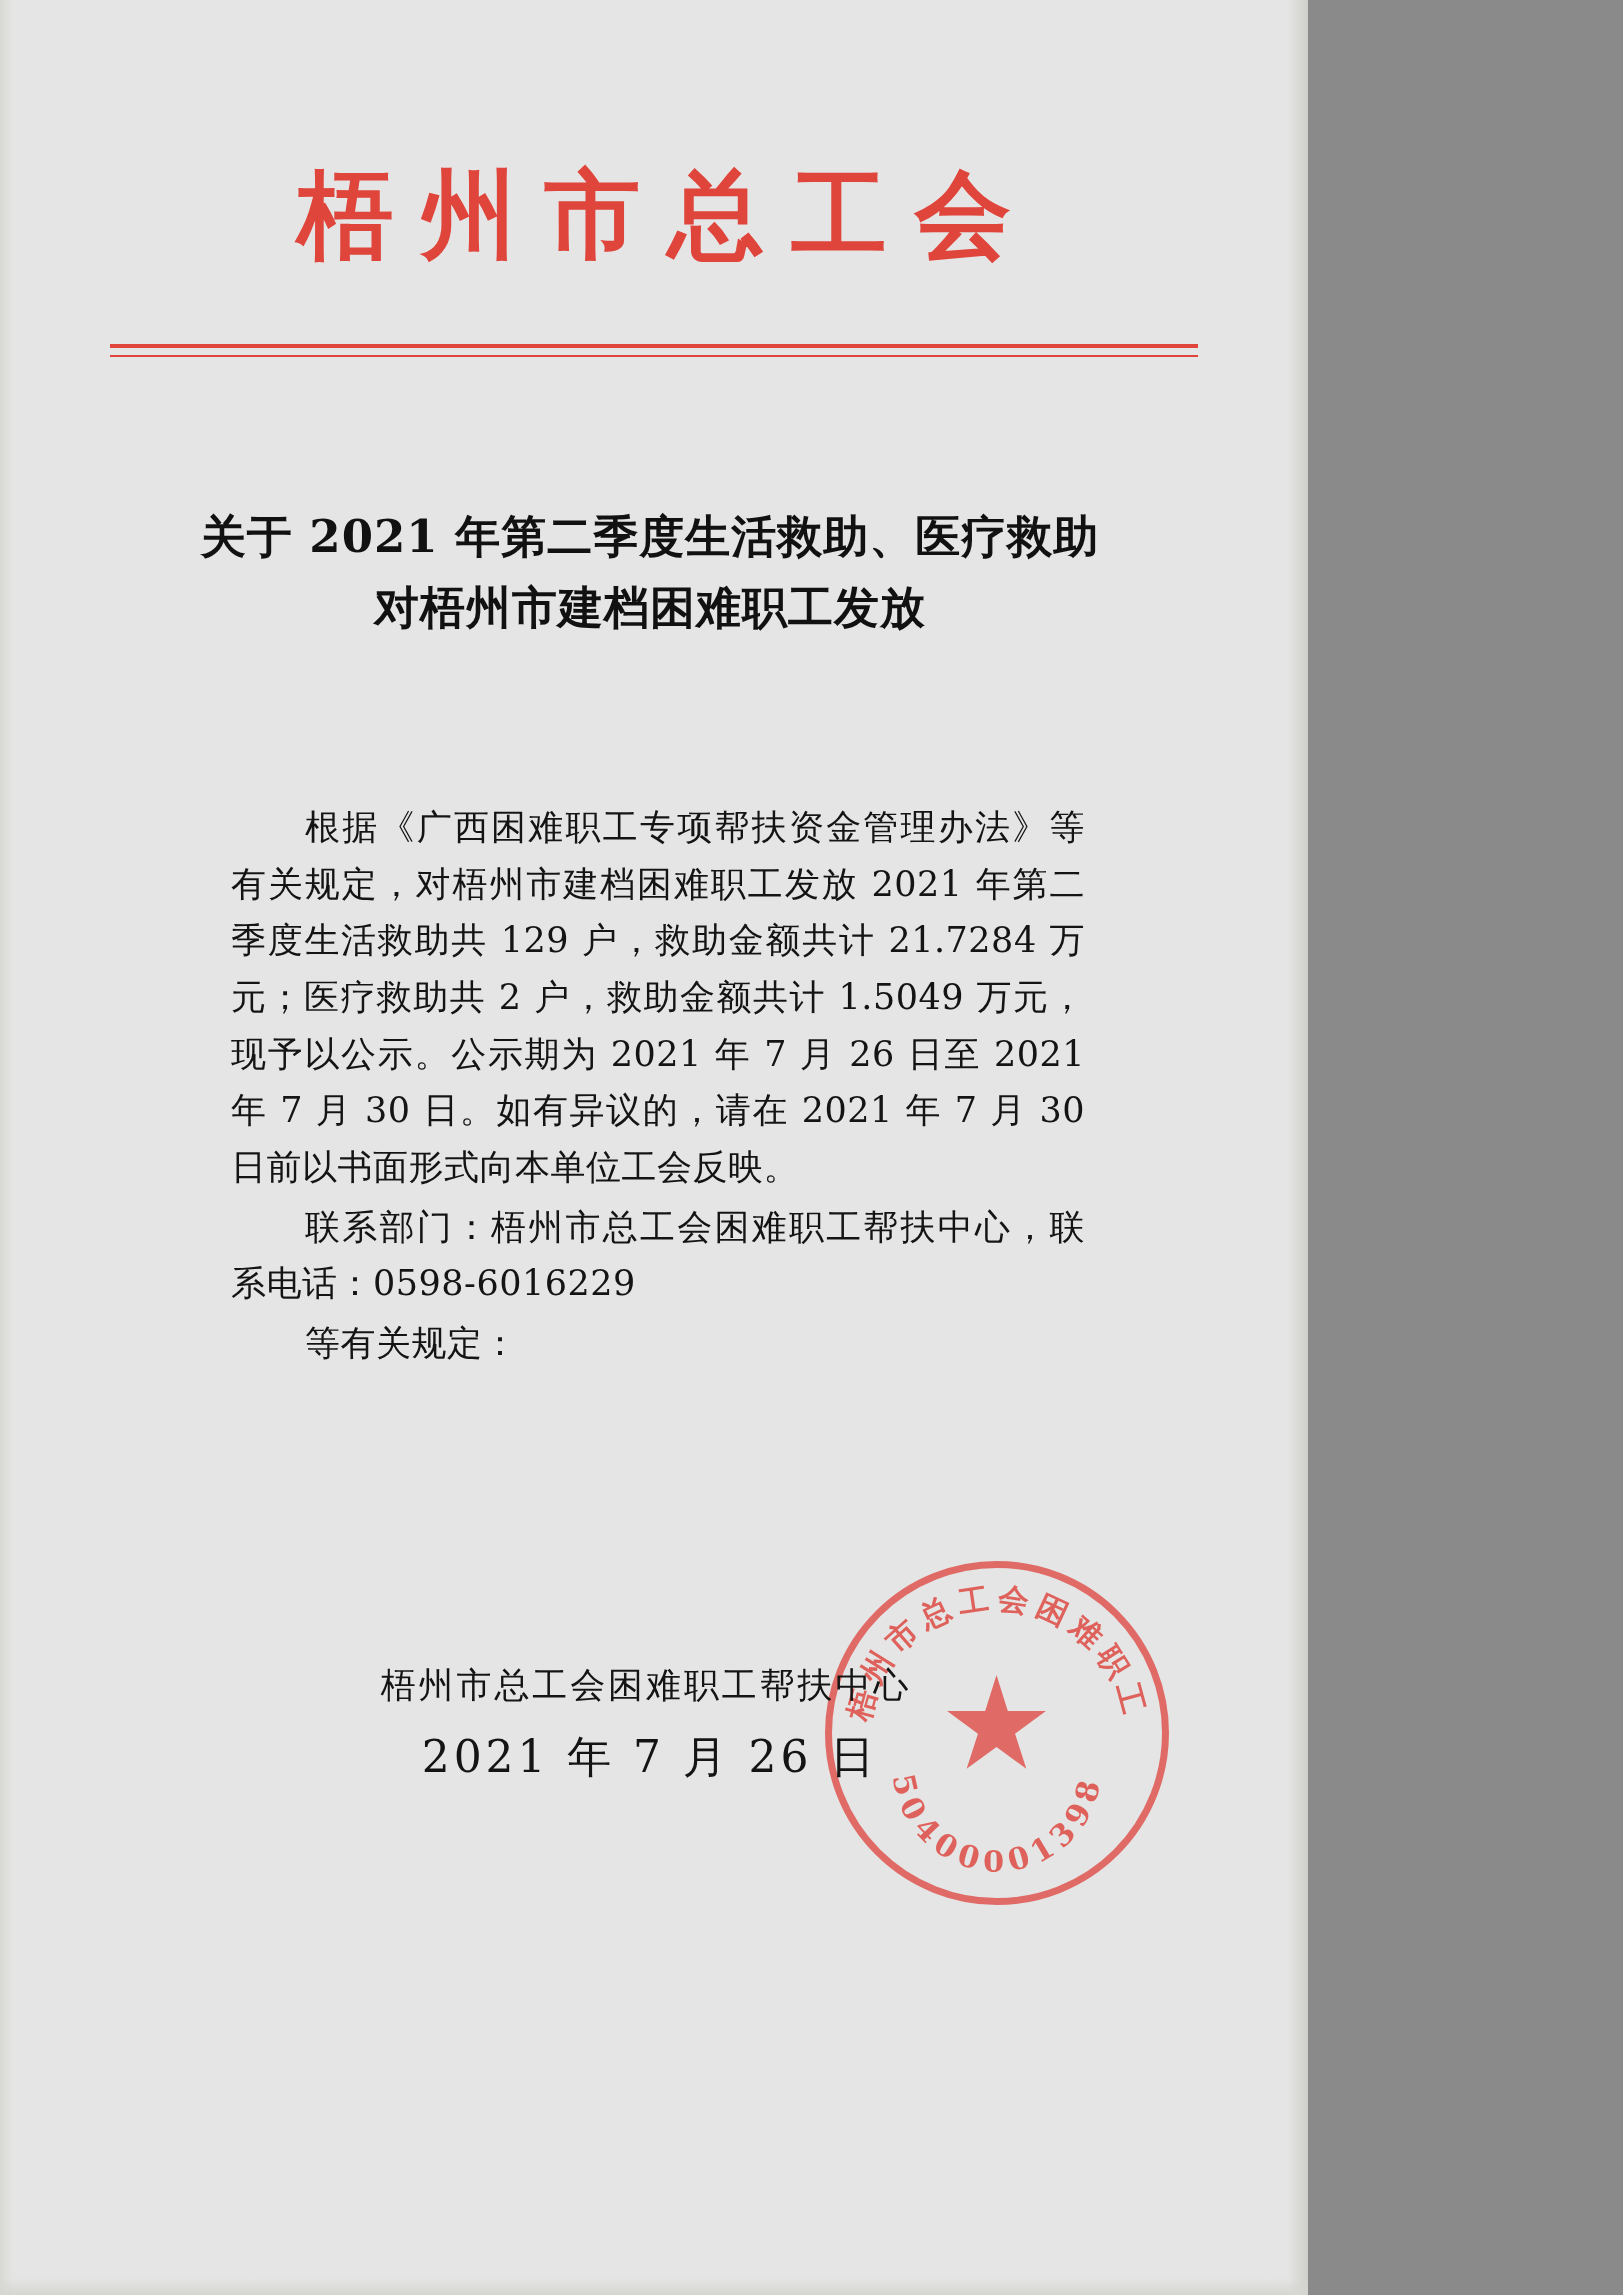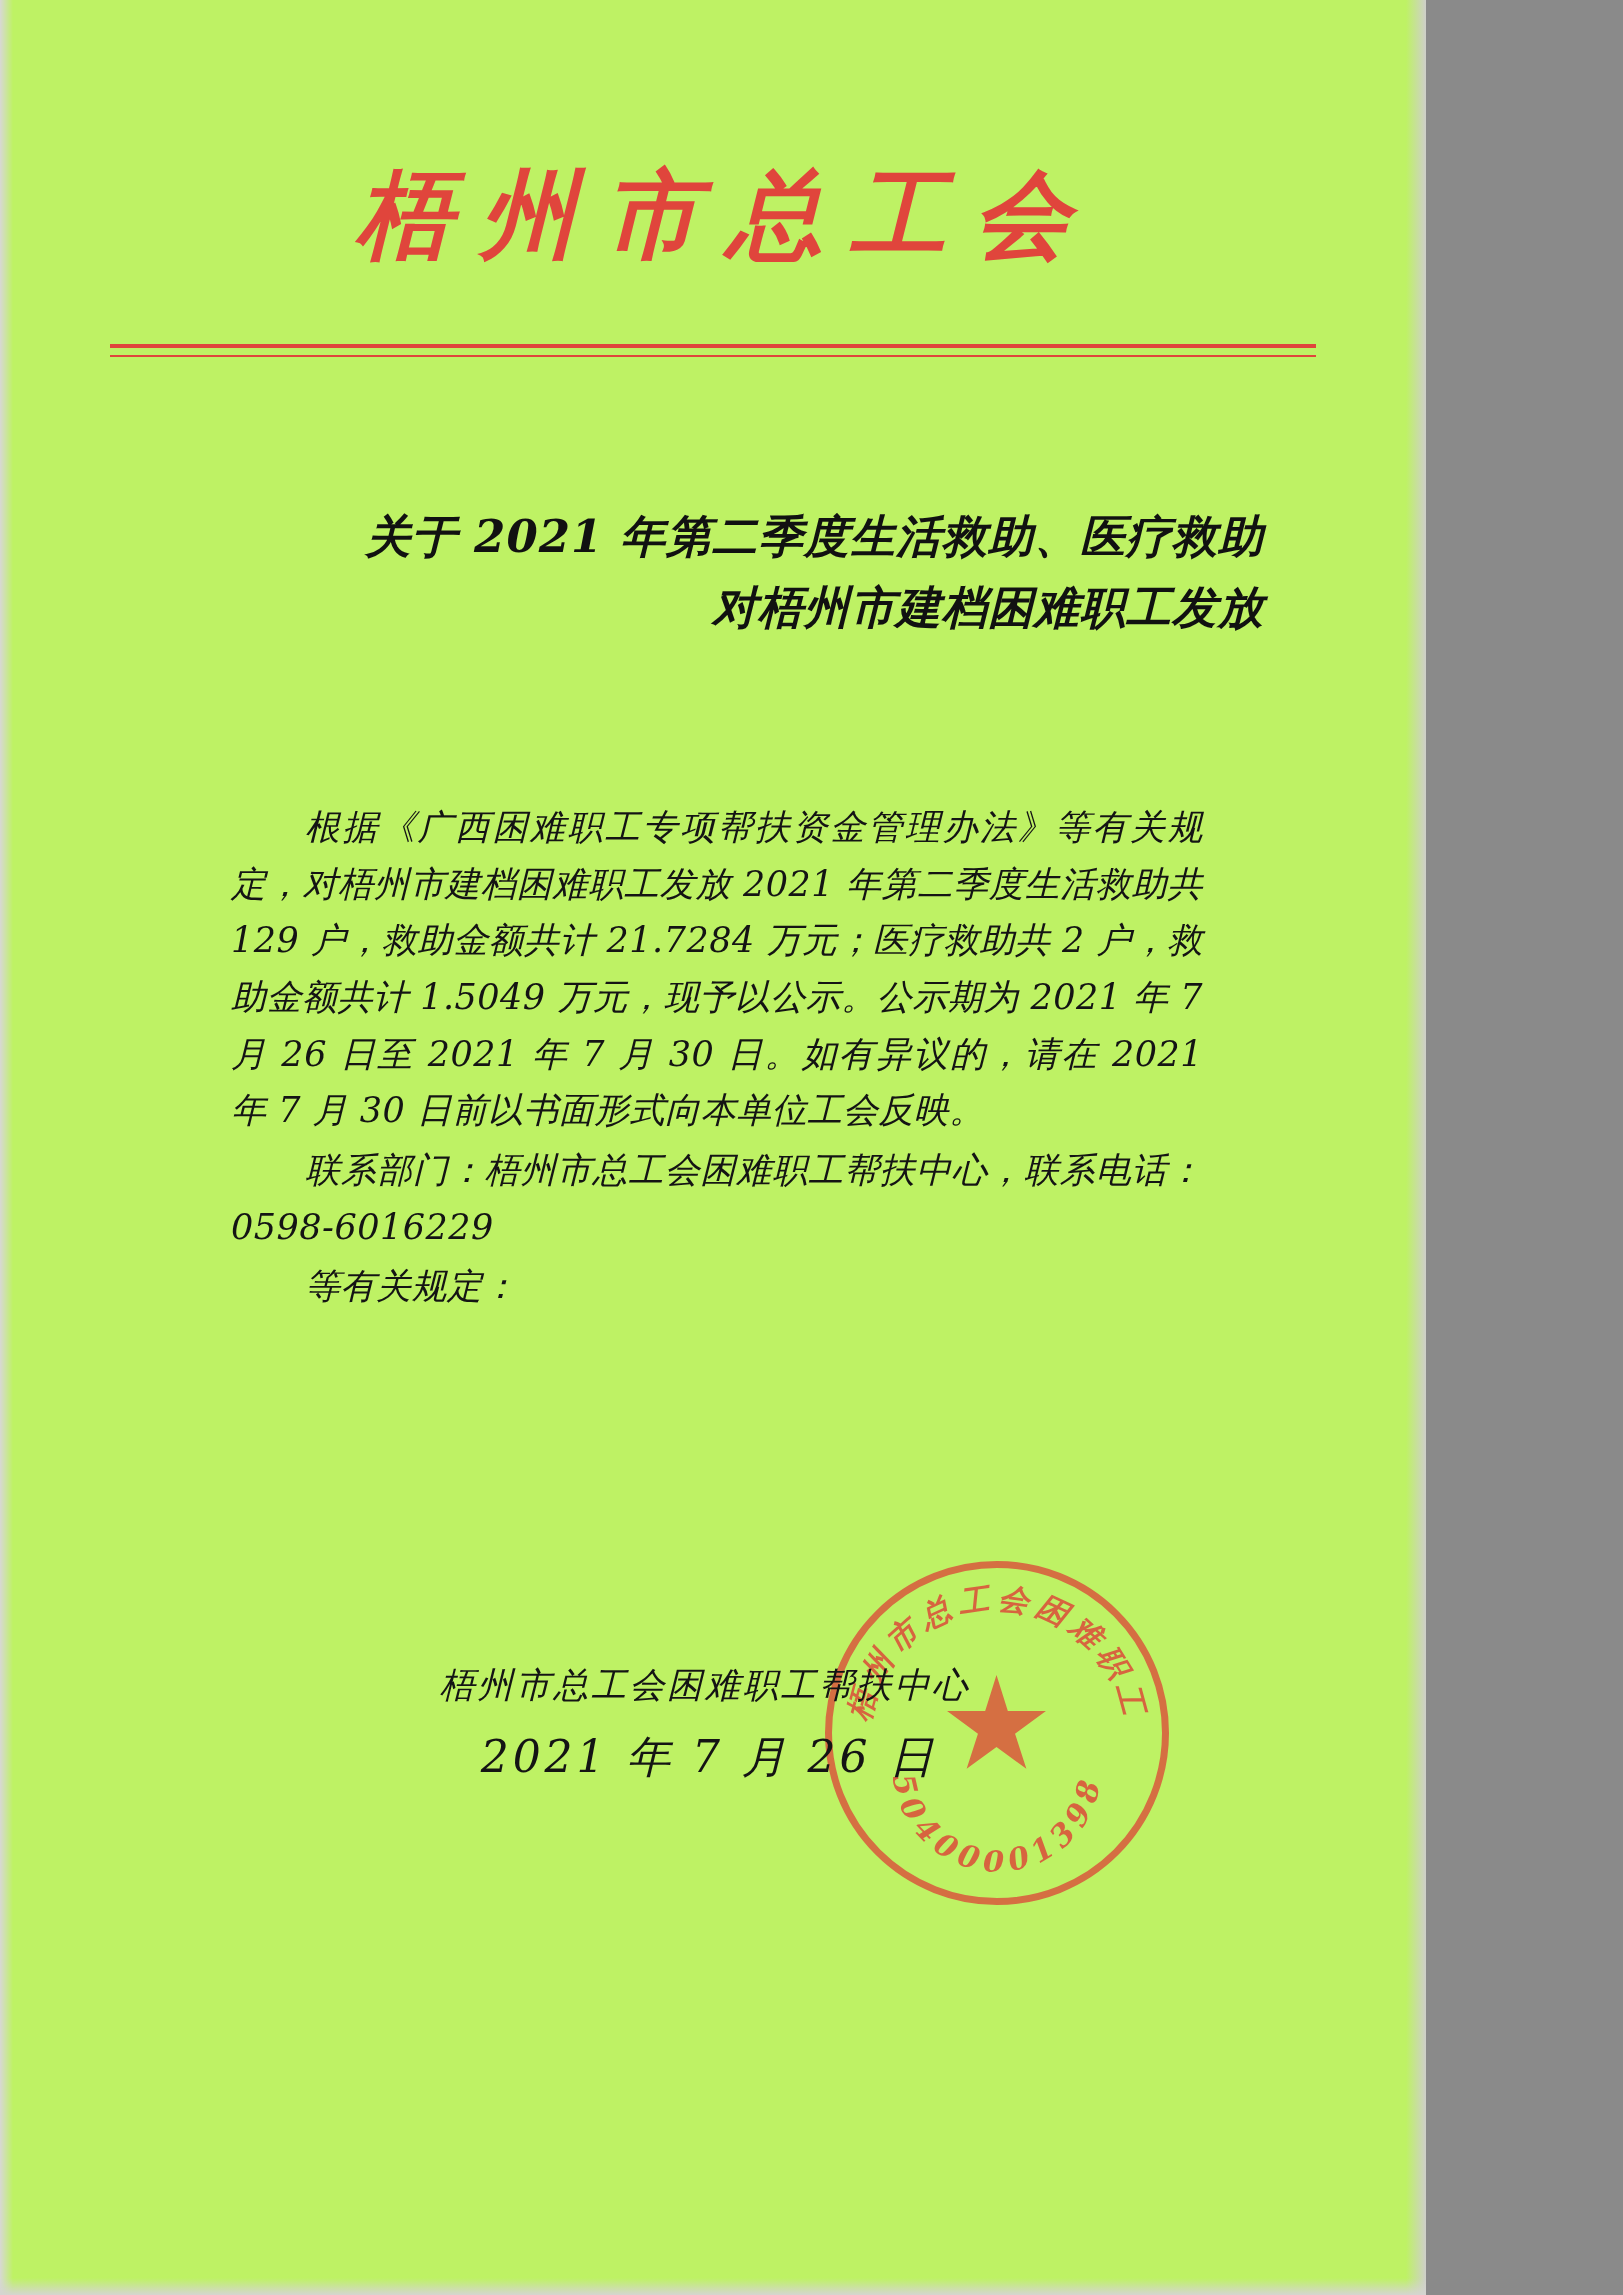--- a/index.html
+++ b/index.html
@@ -5,26 +5,25 @@
   html, body {
     margin: 0;
     padding: 0;
     background: #8a8a8a;
   }
   body {
     font-family: "DejaVu Serif", "Liberation Serif", serif;
   }
   .page {
     position: relative;
-    width: 1426px;
+    width: 1308px;
     height: 2295px;
-    background: #bef264;
+    background: #e5e5e5;
     overflow: hidden;
     box-sizing: border-box;
-    font-style: italic;
   }
   
   .paper-edge-left {
     position: absolute;
     left: 0; top: 0;
     width: 12.8px; height: 100%;
     background: linear-gradient(to right, #d8d8d4, rgba(253,253,251,0));
     pointer-events: none;
   }
   .paper-edge-right {
@@ -72,21 +71,21 @@
   .rule-thin {
     height: 1.5px;
     background: #e0453c;
   }
 
   .doc-title {
     position: absolute;
     left: 154px;
     right: 162px;
     top: 501px;
-    text-align: right;
+    text-align: center;
     color: #111;
     font-family: "DejaVu Serif", "Liberation Serif", serif;
     font-weight: bold;
     font-size: 45px;
     line-height: 1.58;
     letter-spacing: 1px;
   }
 
   .body-block {
     position: absolute;

